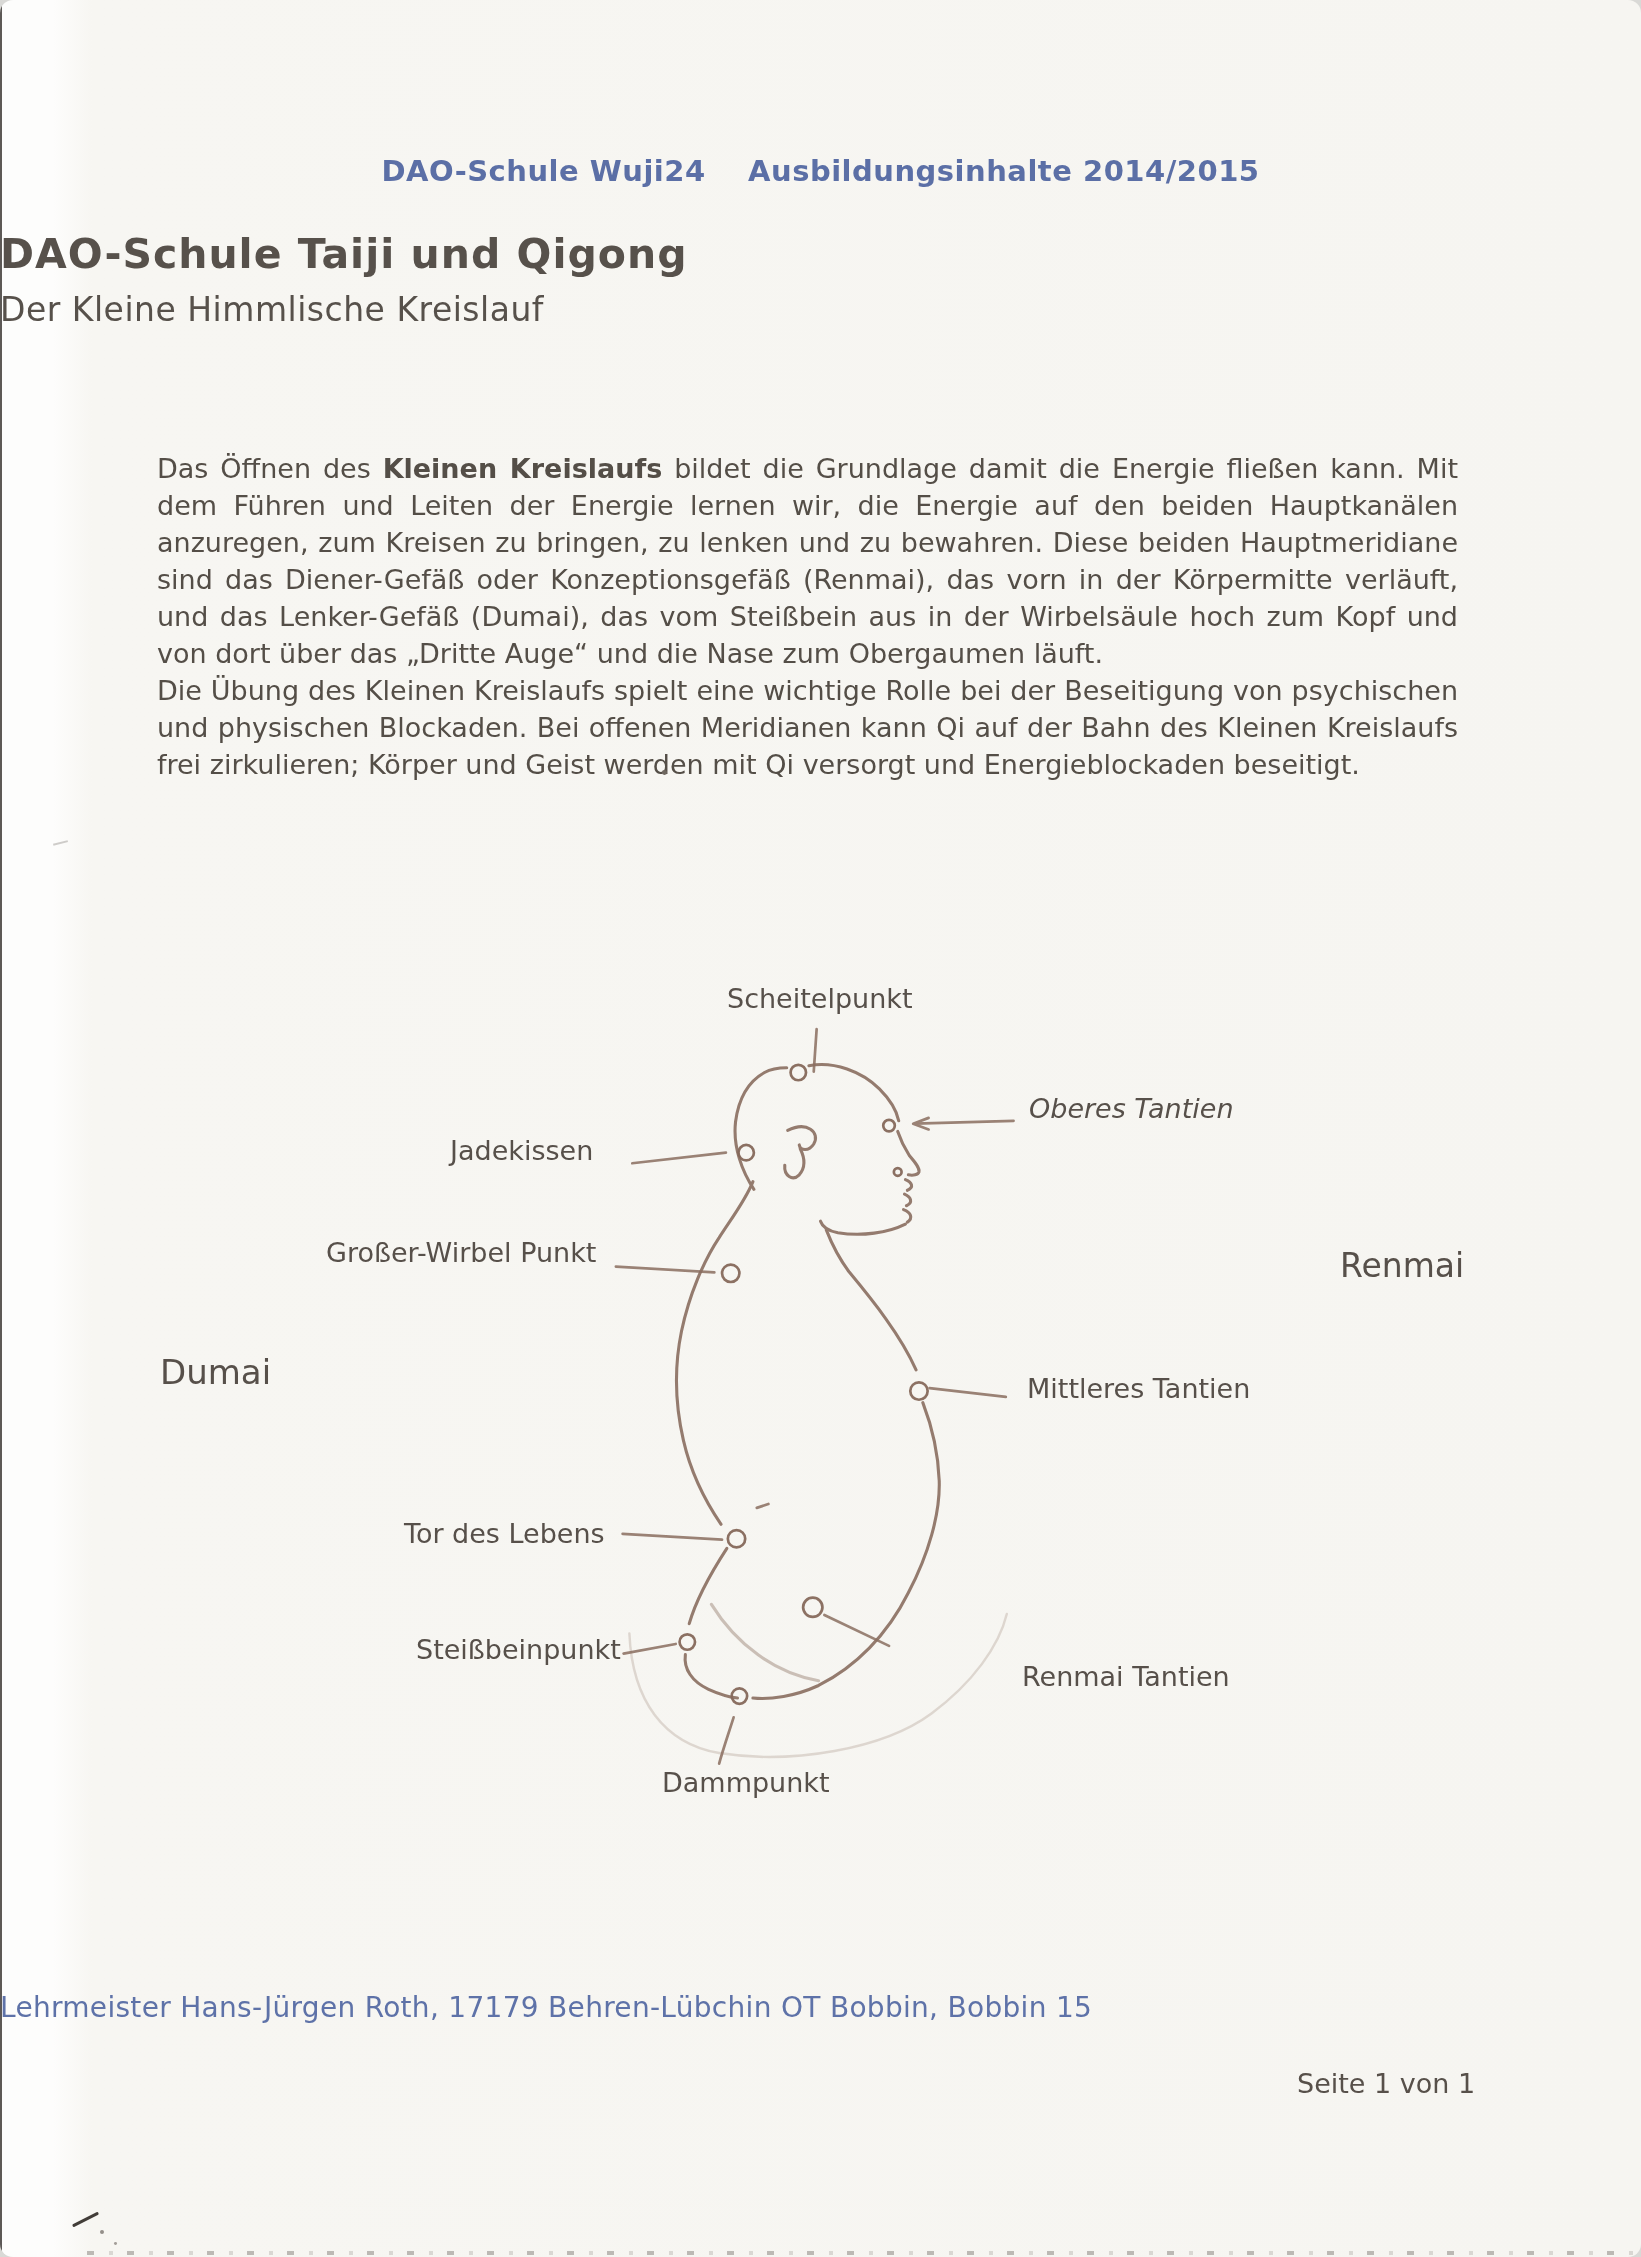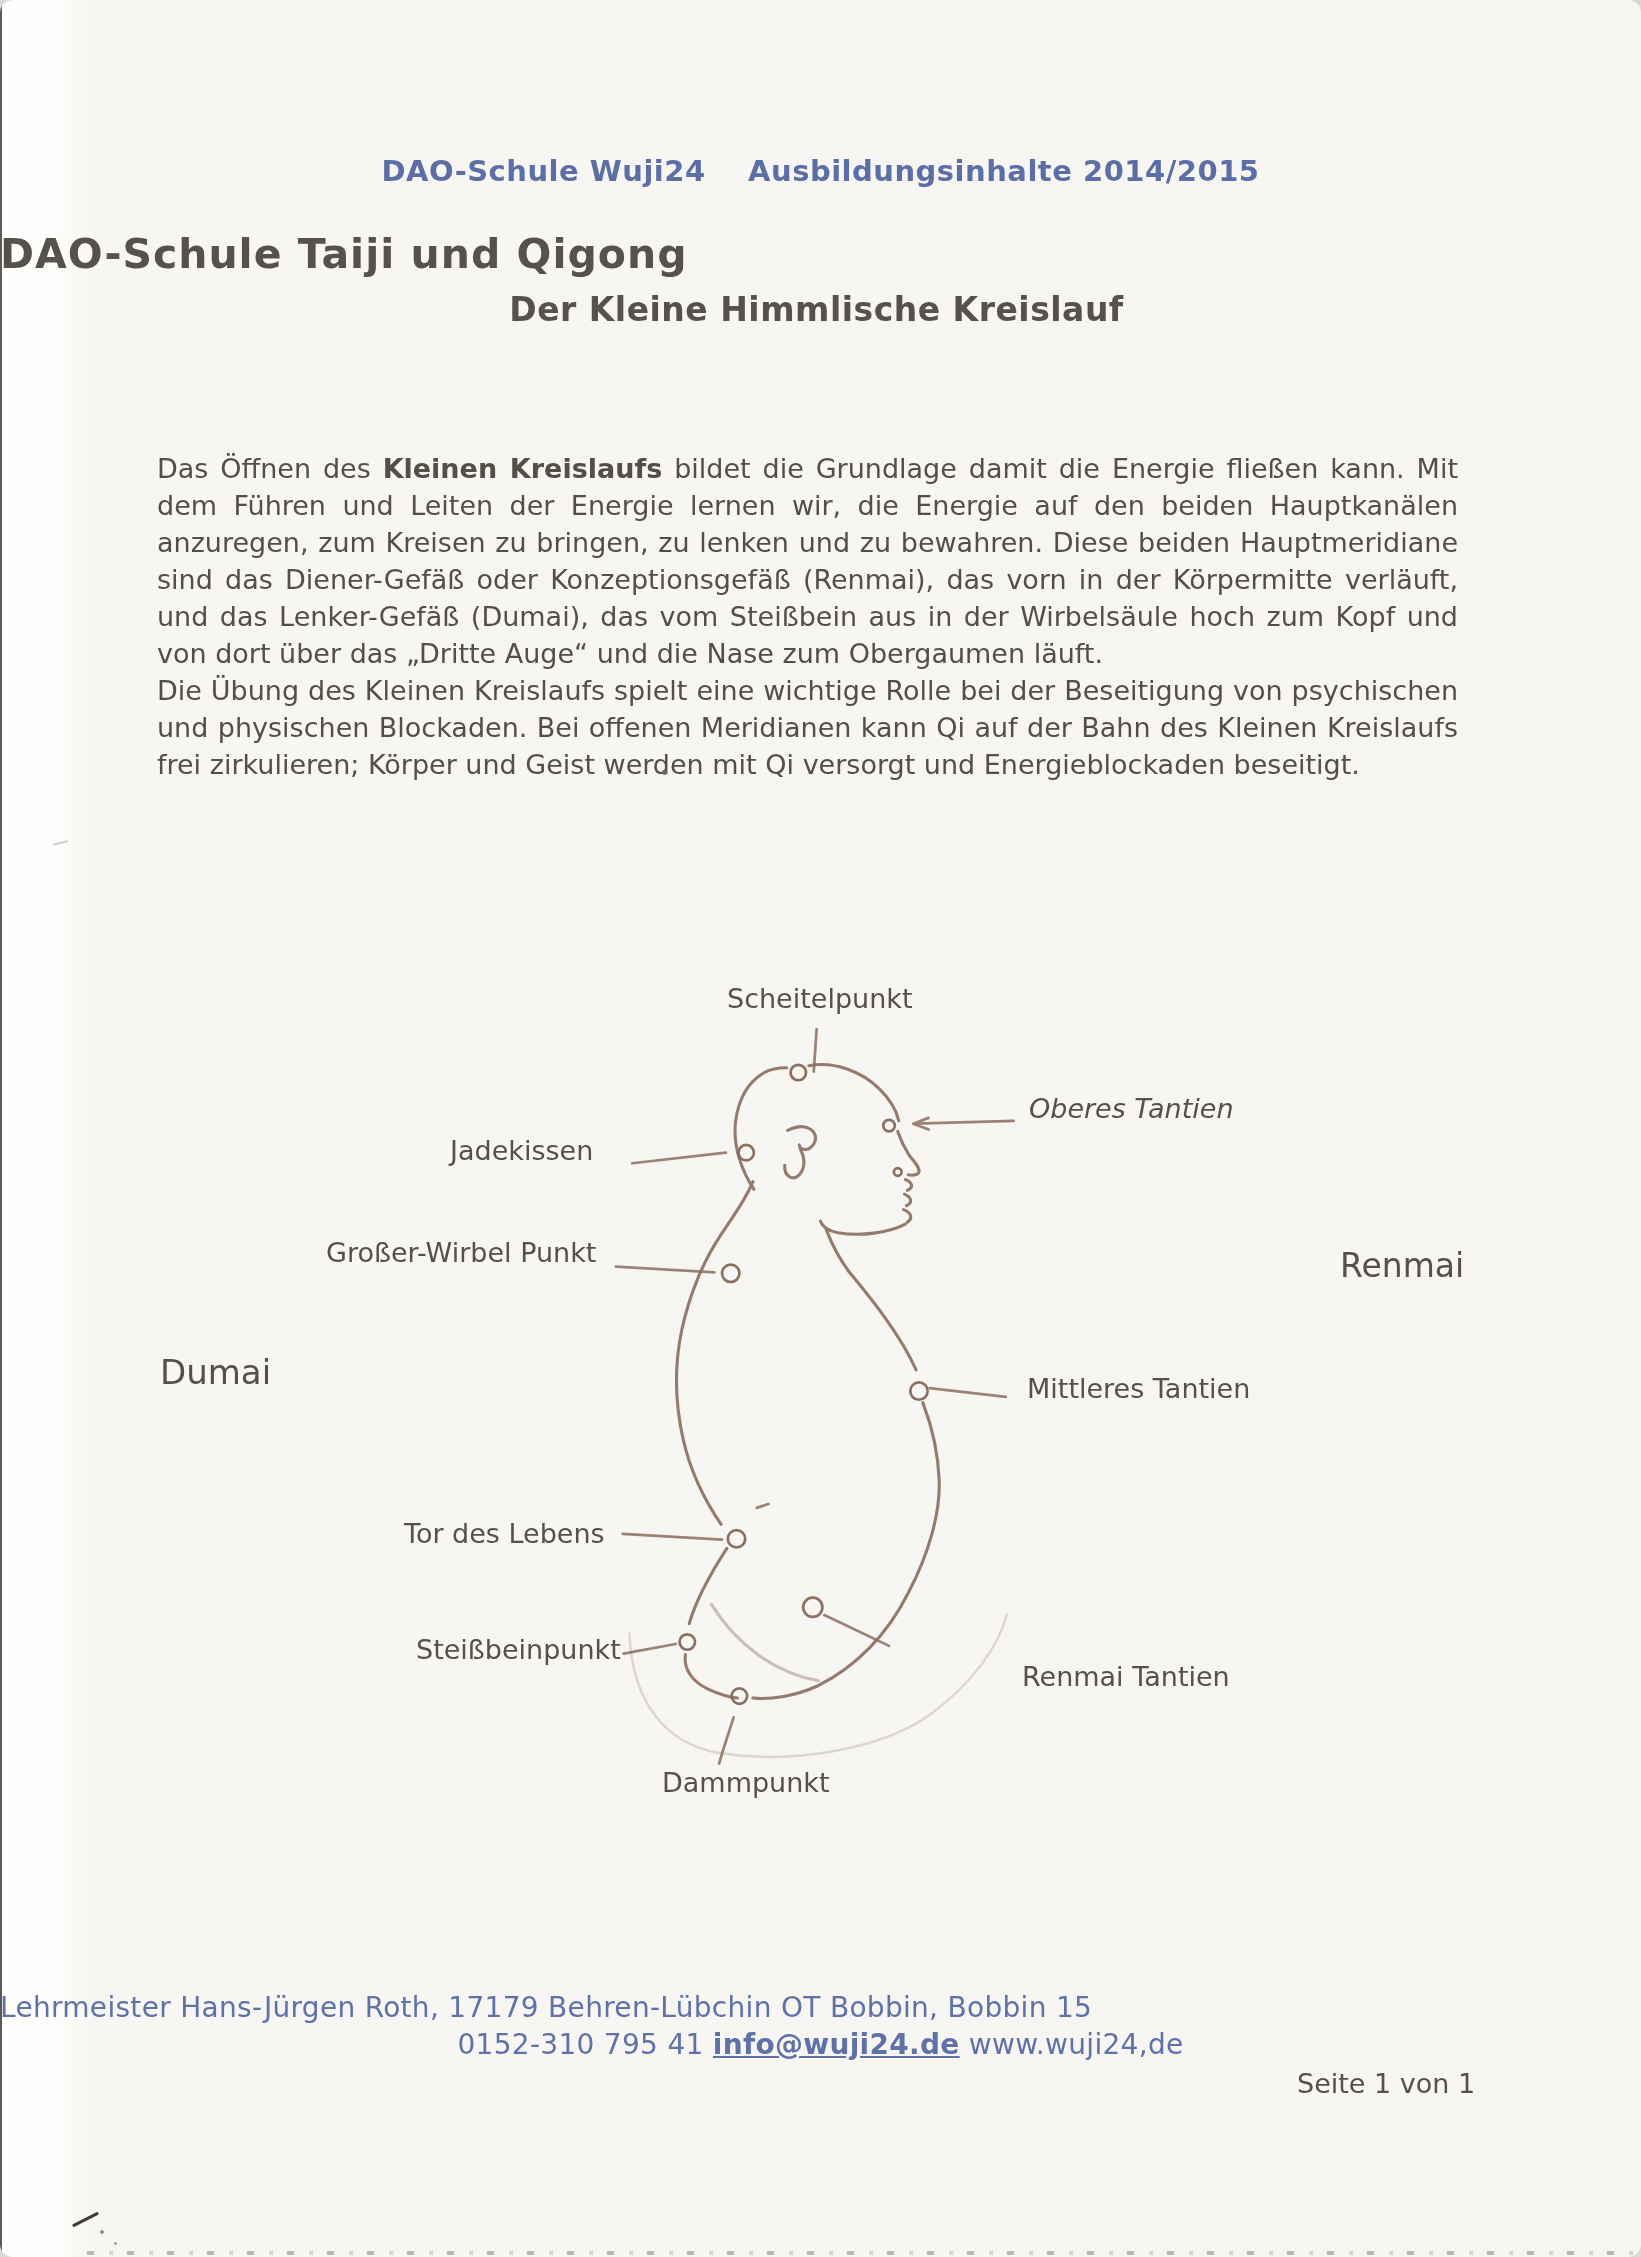--- a/index.html
+++ b/index.html
@@ -20,22 +20,22 @@
     color:#5b6fa6;
   }
   .doc-title{
     position:absolute;top:230px;left:0;right:0;
     text-align:left;
     font-size:41px;font-weight:bold;letter-spacing:1px;
     color:#57514b;
   }
   .doc-subtitle{
     position:absolute;top:290px;left:0;right:8px;
-    text-align:center;
-    font-size:33px;font-weight:bold;letter-spacing:0.5px;
+    text-align:left;
+    font-size:33px;font-weight:normal;letter-spacing:0.5px;
     color:#57514b;
   }
   
   .body-text{
     position:absolute;top:450px;left:157px;width:1301px;
     font-size:27px;line-height:37px;text-align:justify;
     color:#544e47;
   }
   .body-text p{margin:0;}
   .bold{font-weight:bold;}
@@ -160,21 +160,20 @@
   <div class="dlabel lbl-wirbel">Großer-Wirbel Punkt</div>
   <div class="dlabel lbl-renmai">Renmai</div>
   <div class="dlabel lbl-dumai">Dumai</div>
   <div class="dlabel lbl-mittleres">Mittleres Tantien</div>
   <div class="dlabel lbl-tor">Tor des Lebens</div>
   <div class="dlabel lbl-steiss">Steißbeinpunkt</div>
   <div class="dlabel lbl-unteres">Renmai Tantien</div>
   <div class="dlabel lbl-damm">Dammpunkt</div>
 
   <div class="footer-address">Lehrmeister Hans-Jürgen Roth, 17179 Behren-Lübchin OT Bobbin, Bobbin 15</div>
-  <div class="footer-contact"><span>0152-310 795 41</span> <span class="email">info@wuji24.de</span> <span>www.wuji24,de</span></div>
   <div class="page-number">Seite 1 von 1</div>
 
   <div class="scan-edge-left"></div>
   <div class="scan-squiggle"></div>
   <div class="scan-slash"></div>
   <div class="scan-dot1"></div>
   <div class="scan-dot2"></div>
   <div class="scan-noise"></div>
 
 </div>

